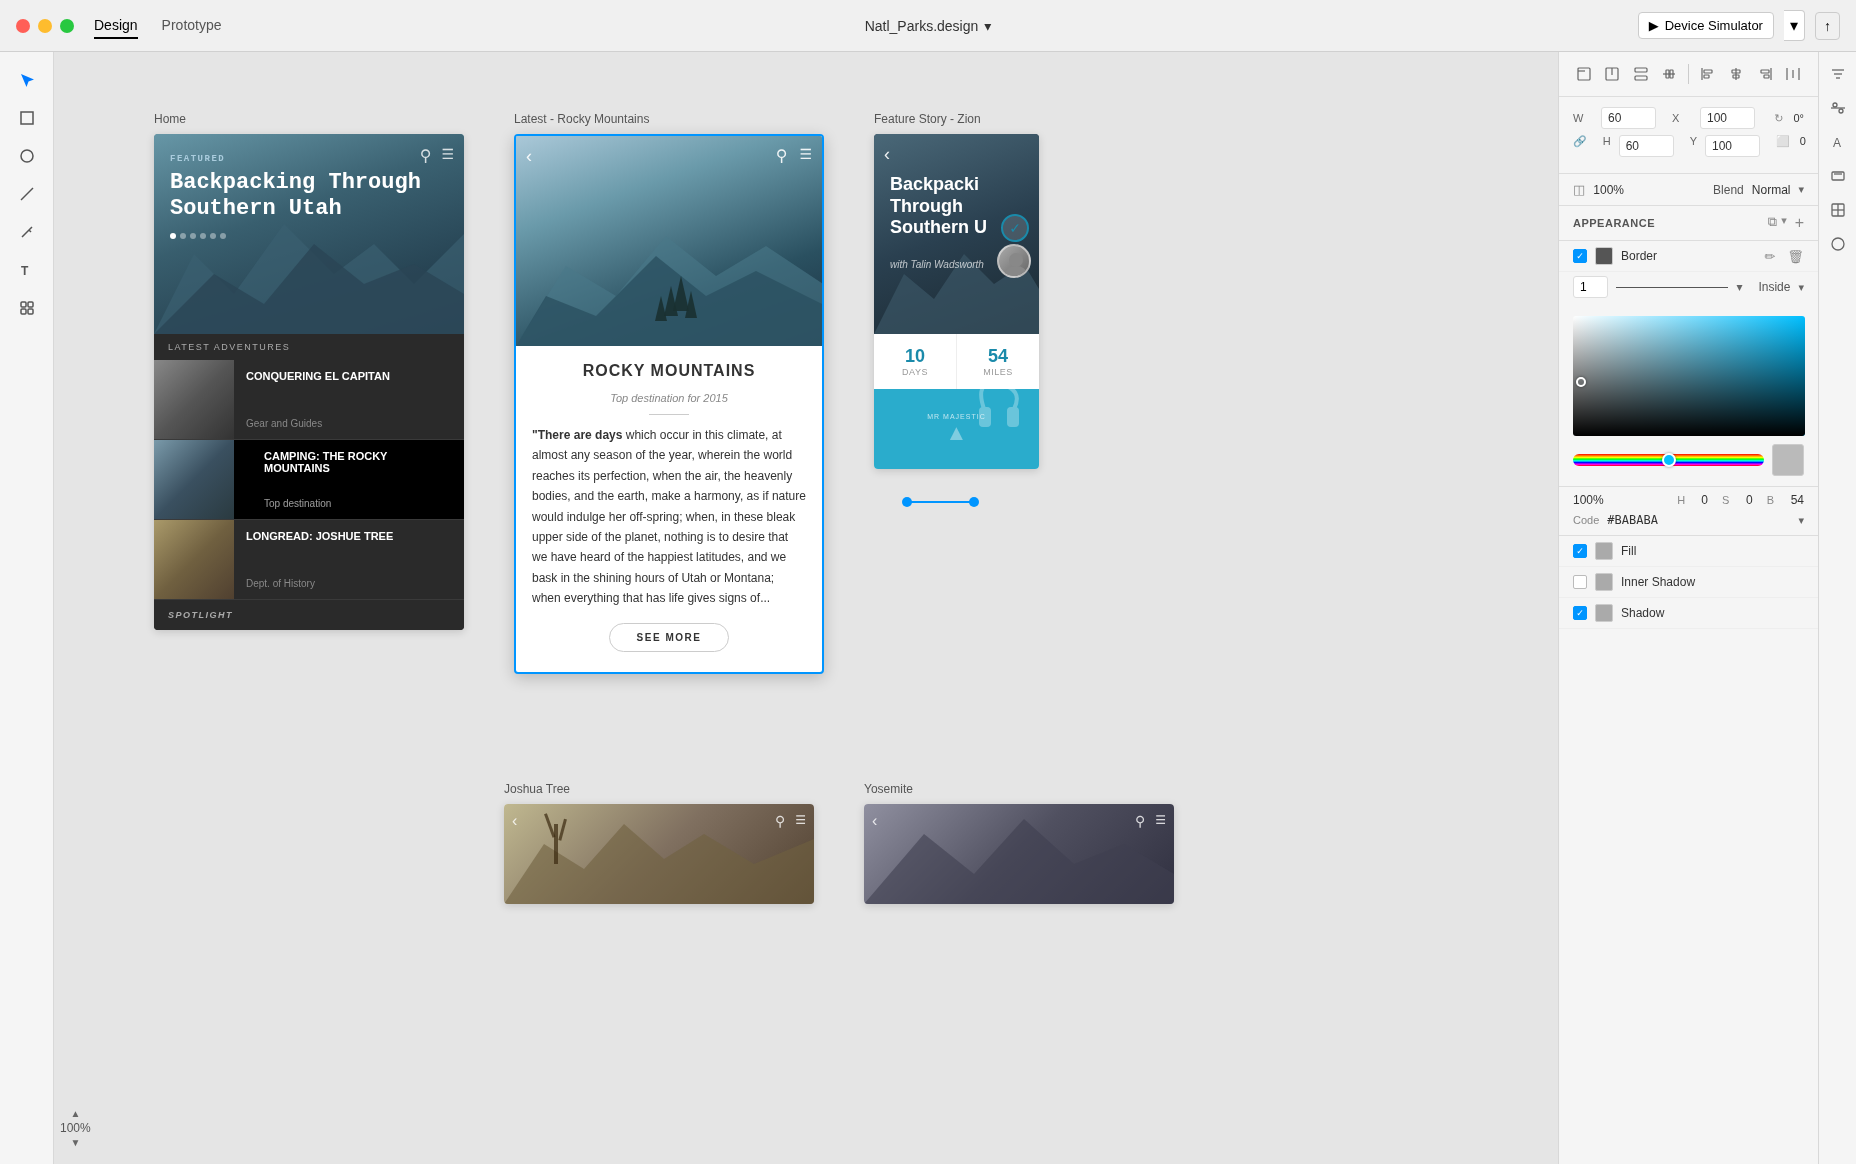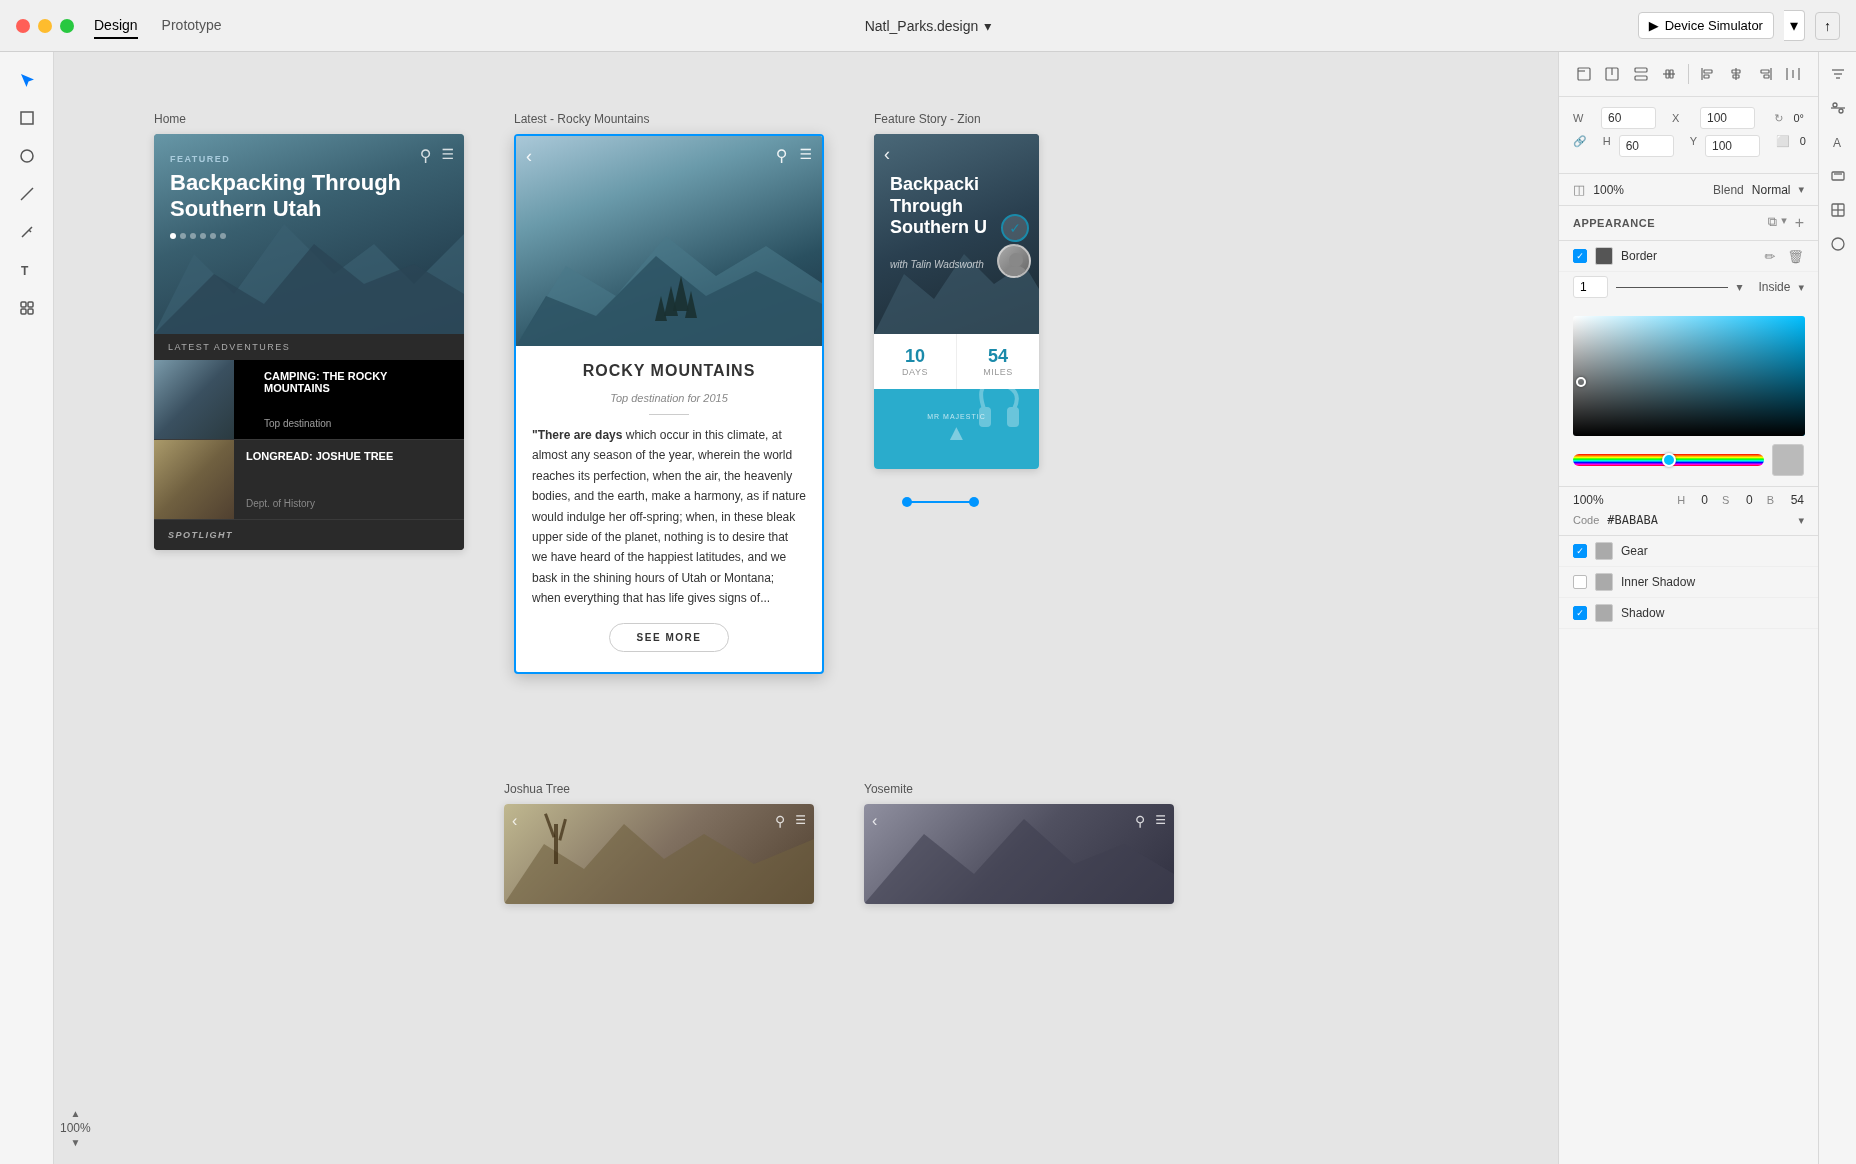--- a/index.html
+++ b/index.html
@@ -99,21 +99,21 @@
       background: linear-gradient(to bottom, #4a7a8a 0%, #2a5060 50%, #1a2a30 100%);
       position: relative;
       overflow: hidden;
     }
     .home-hero-bg {
       position: absolute;
       inset: 0;
       background: linear-gradient(160deg, #6a9aaa 0%, #3a6070 40%, #1a3040 100%);
       opacity: 0.9;
     }
-    .hero-content { position: relative; z-index: 2; padding: 20px 16px 12px; }
+    .hero-content { position: relative; z-index: 2; padding: 20px 16px 12px; font-family: Liberation Mono, monospace; }
     .hero-featured { font-size: 9px; color: #aaccdd; letter-spacing: 1.5px; font-weight: 600; text-transform: uppercase; }
     .hero-title { font-size: 22px; color: #fff; font-weight: 800; line-height: 1.2; margin-top: 6px; }
     .hero-nav { position: absolute; top: 12px; right: 10px; z-index: 3; display: flex; gap: 10px; }
     .hero-dots { display: flex; gap: 4px; margin-top: 10px; }
     .hero-dot { width: 6px; height: 6px; border-radius: 50%; background: rgba(255,255,255,0.4); }
     .hero-dot.active { background: #fff; }
 
     .section-label { background: #2a2a2a; color: #aaa; font-size: 9px; letter-spacing: 1.5px; font-weight: 400; padding: 8px 14px; text-transform: uppercase; }
 
     .adventure-list { background: #2a2a2a; }
@@ -458,20 +458,29 @@
                   <div class="hero-dot"></div>
                   <div class="hero-dot"></div>
                   <div class="hero-dot"></div>
                 </div>
               </div>
             </div>
 
             <div class="section-label">LATEST ADVENTURES</div>
 
             <div class="adventure-list">
+              <div class="adventure-item">
+                <div class="adventure-thumb">
+                  <div class="adventure-thumb-img yosemite" style="background:linear-gradient(135deg,#888 0%,#555 50%,#333 100%);"></div>
+                </div>
+                <div class="adventure-info">
+                  <div class="adventure-title">CONQUERING EL CAPITAN</div>
+                  <div class="adventure-sub">Gear and Guides</div>
+                </div>
+              </div>
               <div class="adventure-item highlighted">
                 <div class="adventure-thumb">
                   <div class="adventure-thumb-img rocky"></div>
                 </div>
                 <div class="adventure-info">
                   <div class="adventure-title">CAMPING: THE ROCKY MOUNTAINS</div>
                   <div class="adventure-sub">Top destination</div>
                 </div>
               </div>
               <div class="adventure-item">
@@ -778,21 +787,21 @@
 
     <div class="code-row">
       <span class="code-label">Code</span>
       <span class="code-value">#BABABA</span>
       <span class="code-dropdown">▾</span>
     </div>
 
     <div class="rp-effect-row">
       <div class="rp-checkbox checked">✓</div>
       <div class="rp-color-swatch" style="background:#aaa;"></div>
-      <span class="rp-effect-label" style="">Gear</span>
+      <span class="rp-effect-label" style="">Fill</span>
     </div>
 
     <div class="rp-effect-row">
       <div class="rp-checkbox"></div>
       <div class="rp-color-swatch" style="background:#aaa;"></div>
       <span class="rp-effect-label">Inner Shadow</span>
     </div>
 
     <div class="rp-effect-row">
       <div class="rp-checkbox checked">✓</div>

